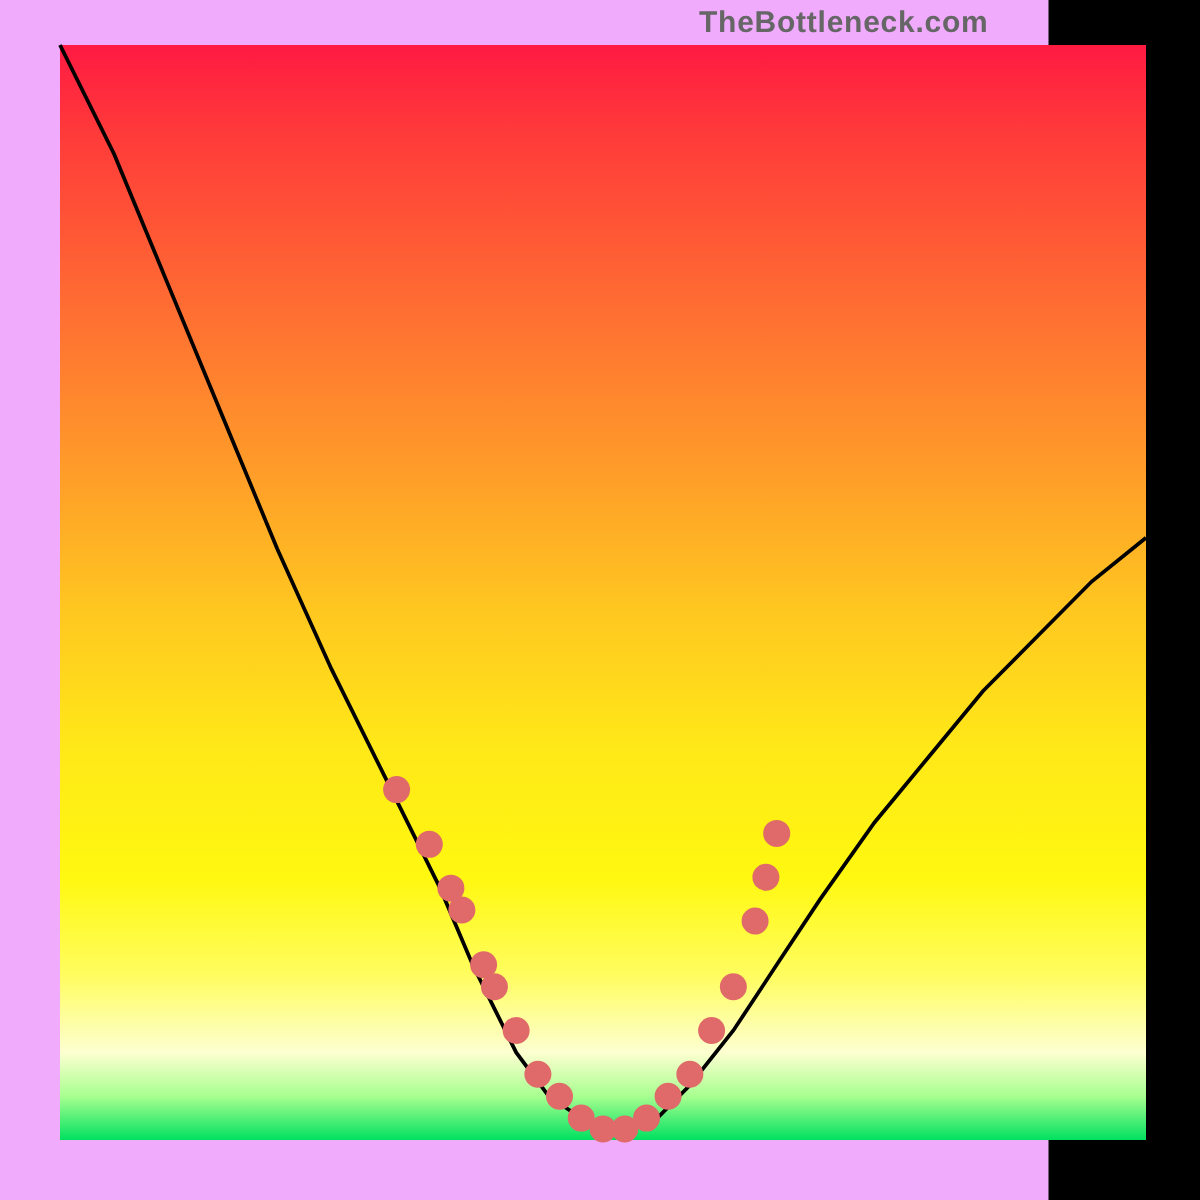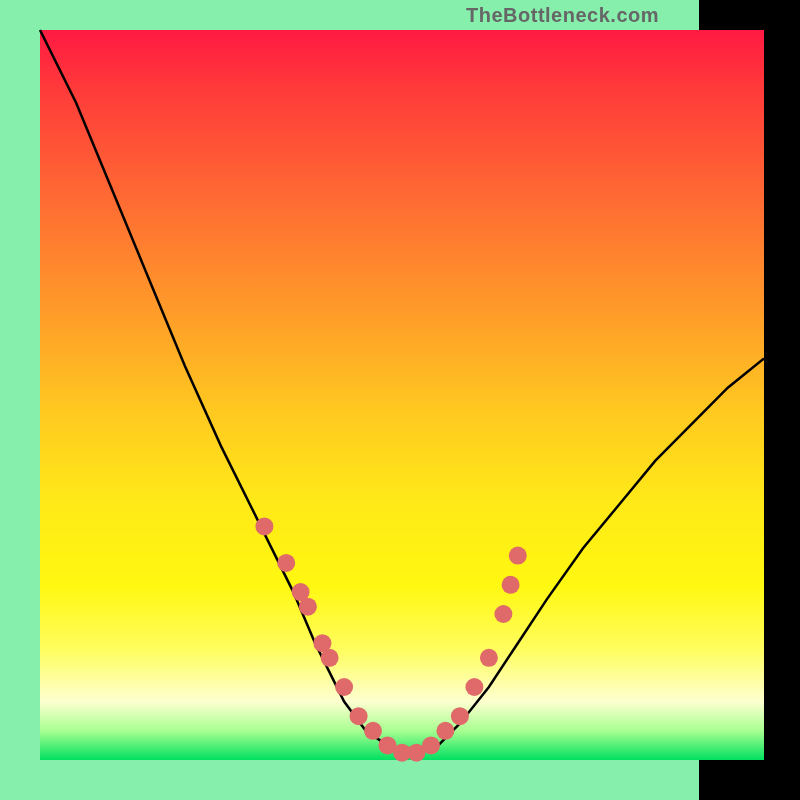--- a/index.html
+++ b/index.html
@@ -1,21 +1,21 @@
 <!DOCTYPE html>
 <html><head>
 <meta charset="utf-8">
 <style>
   * { margin: 0; padding: 0; box-sizing: border-box; }
   html, body { width: 800px; height: 800px; overflow: hidden; background: #000; }
   .chart-container {
     position: relative;
     width: 699px;
     height: 800px;
-    background: #86efac;
+    background: #f0abfc;
   }
   .plot-area {
     position: absolute;
     left: 40px;
     top: 30px;
     width: 724px;
     height: 730px;
     background: linear-gradient(to bottom,
       #ff1a42 0%,
       #ff3a3a 8%,

